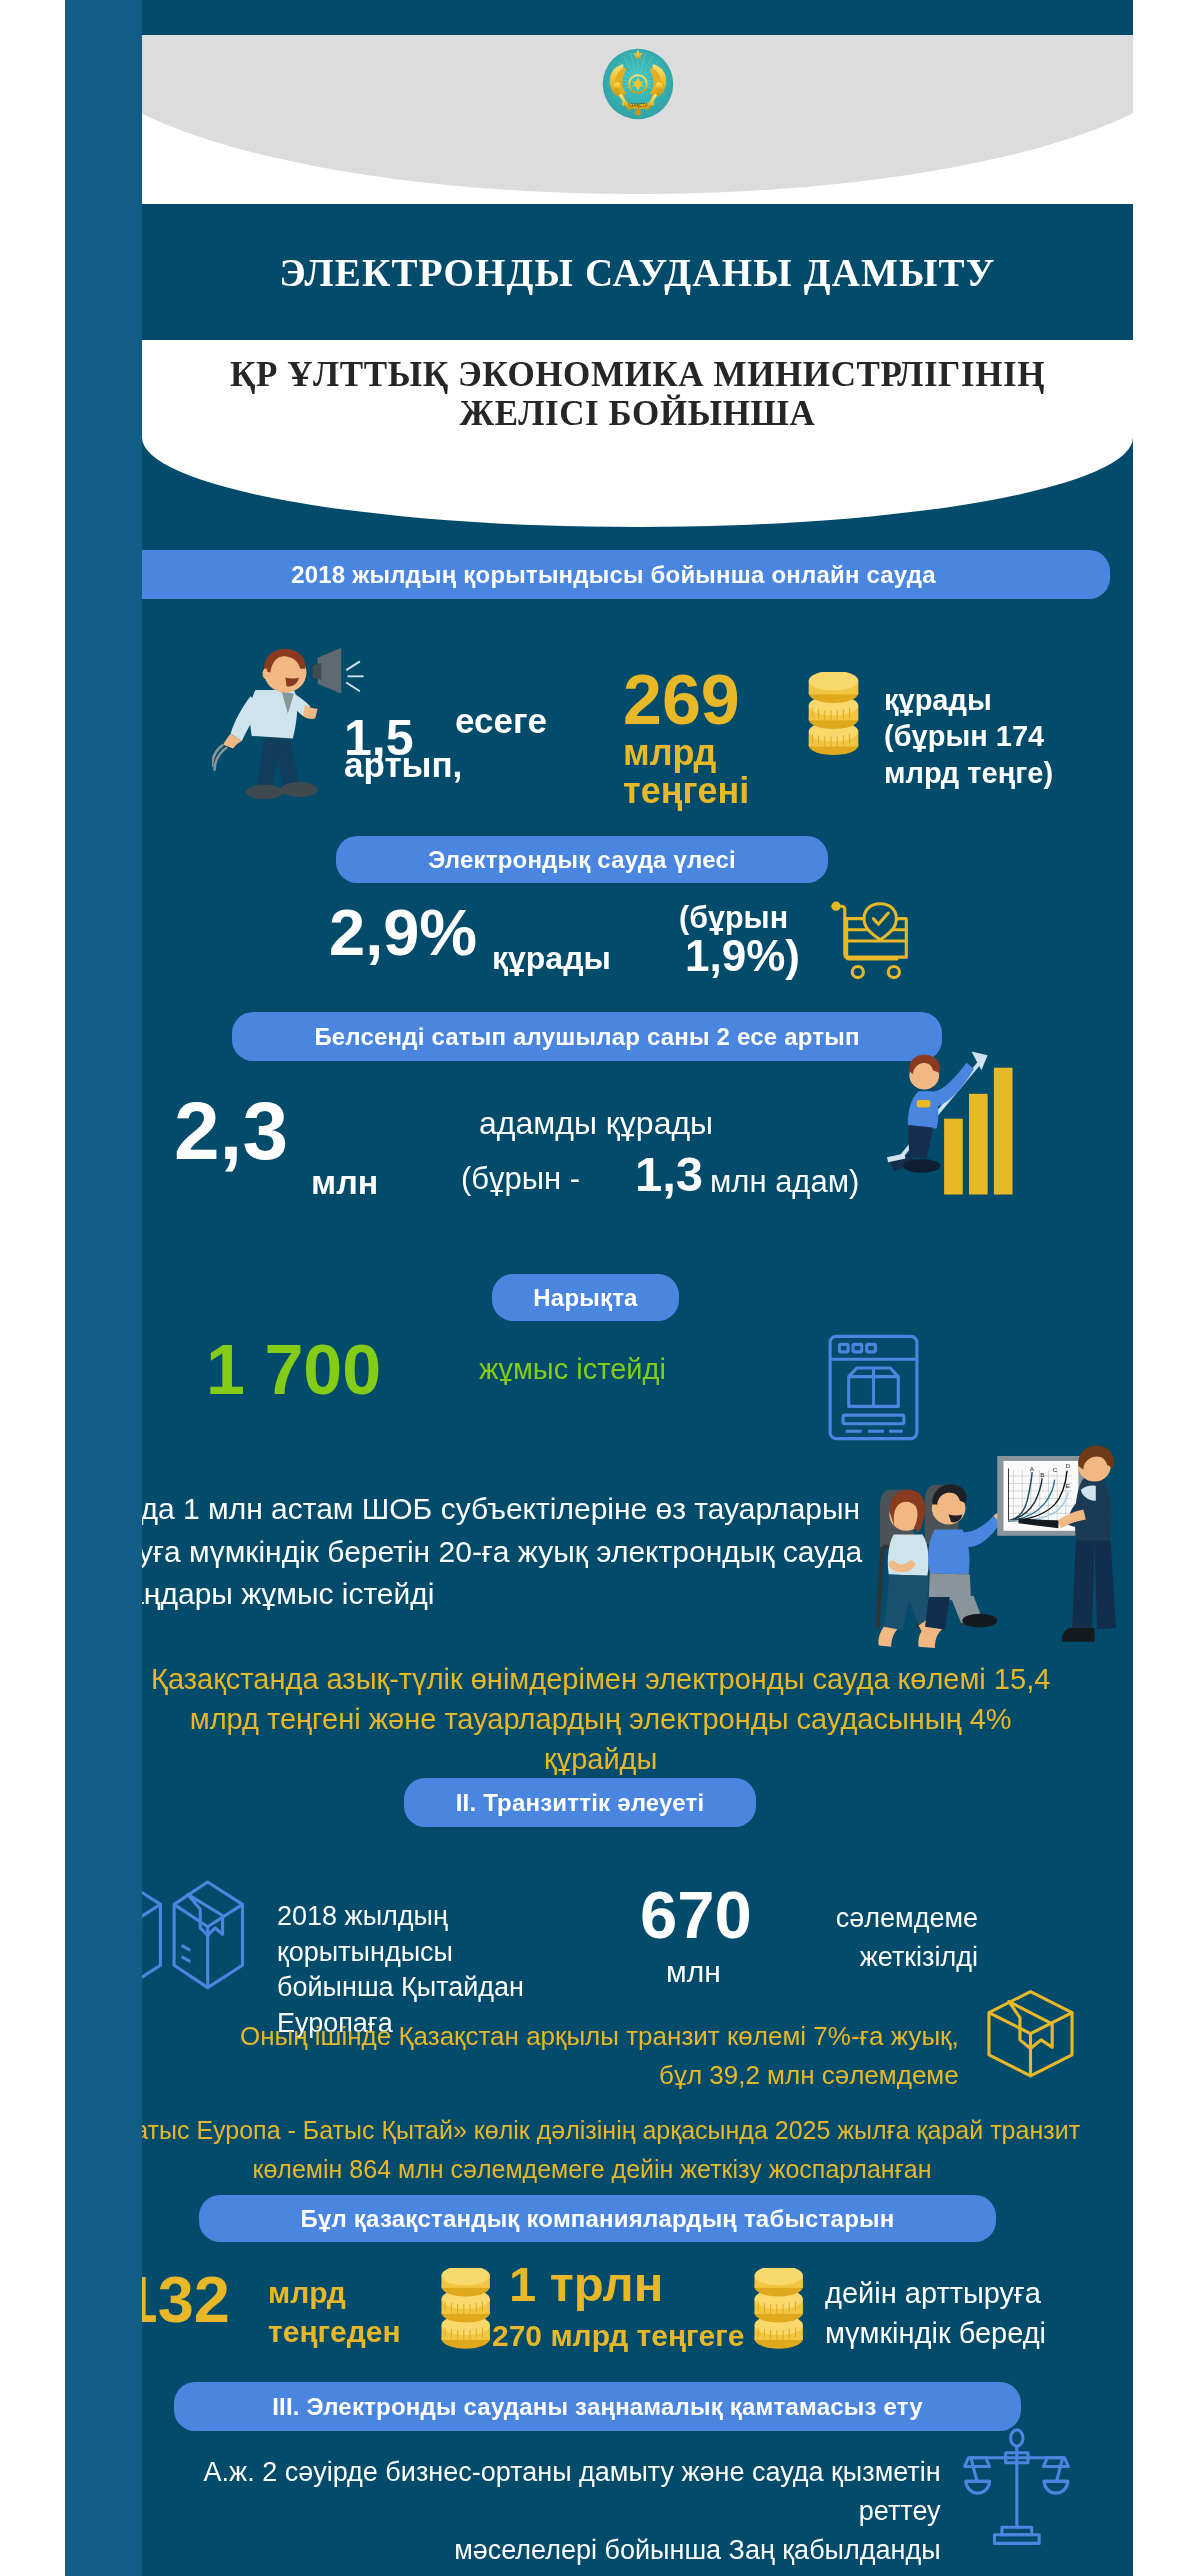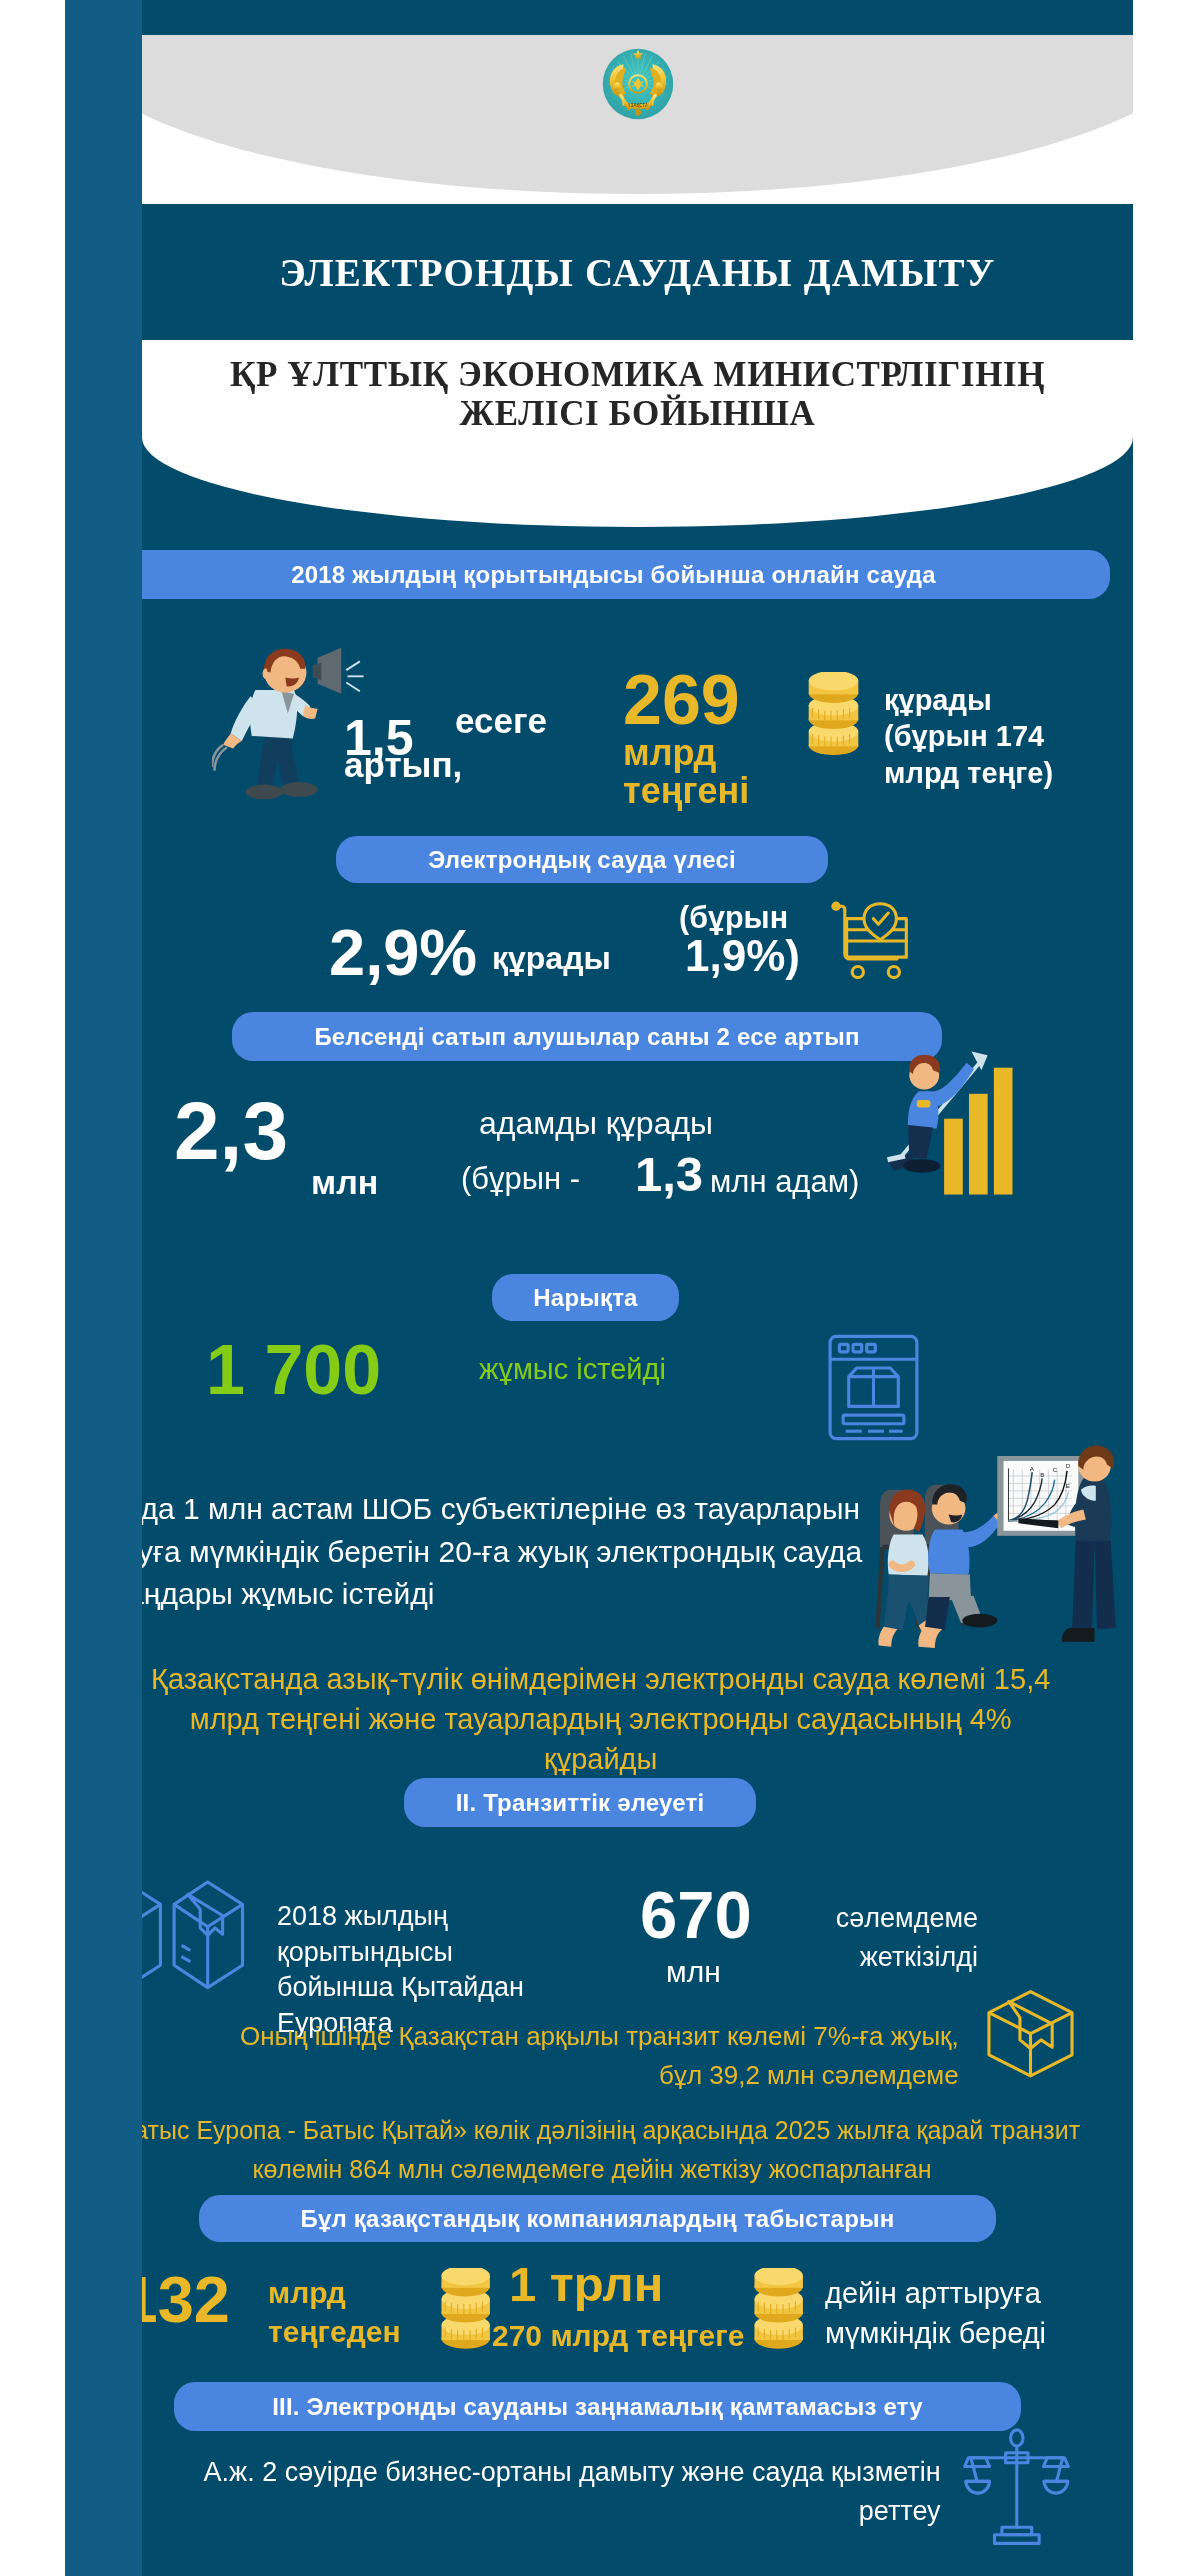--- a/index.html
+++ b/index.html
@@ -342,21 +342,21 @@
       </g>
     </svg>
 
     <div class="abs white" id="s1-right" style="left:742px;width:212px;">
       <div>құрады</div>
       <div>(бұрын 174 млрд теңге)</div>
     </div>
 
     <div class="pill" id="pill-2" style="left:194px;">Электрондық сауда үлесі</div>
 
-    <div class="abs white bignum" id="s2-29" style="left:187px;margin-top:20px;">2,9%</div>
+    <div class="abs white bignum" id="s2-29" style="left:187px;">2,9%</div>
     <div class="abs white lbl" id="s2-kur" style="left:350px;">құрады</div>
     <div class="abs white" id="s2-buryn" style="left:537px;">(бұрын</div>
     <div class="abs white bignum" id="s2-19" style="left:543px;">1,9%)</div>
 
     <svg class="abs" id="fig-cart" viewBox="0 0 140 148" style="left:686px;">
       <g fill="none" stroke="#E8B828" stroke-width="5" stroke-linecap="round" stroke-linejoin="round">
         <path d="M8 18 h14 a5 5 0 0 1 5 5 v72 a8 8 0 0 0 8 8 h76"></path>
         <rect x="30" y="38" width="96" height="62"></rect>
         <line x1="30" y1="56" x2="126" y2="56"></line>
         <line x1="30" y1="74" x2="126" y2="74"></line>
@@ -608,20 +608,21 @@
 
     <div class="abs white" id="s10-right" style="left:683px;width:237px;">
       <div>дейін арттыруға</div>
       <div>мүмкіндік береді</div>
     </div>
 
     <div class="pill" id="pill-11" style="left:32px;">III. Электронды сауданы заңнамалық қамтамасыз ету</div>
 
     <div class="abs white" id="s11-para" style="left:-17.4px;">
       <div>А.ж. 2 сәуірде бизнес-ортаны дамыту және сауда қызметін реттеу</div>
+      <div>мәселелері бойынша Заң қабылданды</div>
     </div>
 
     <svg class="abs" id="fig-scales" viewBox="0 0 175 195" style="left:820px;">
       <g fill="none" stroke="#4A86E0" stroke-width="5" stroke-linejoin="round" stroke-linecap="round">
         <ellipse cx="88" cy="16" rx="10" ry="13"></ellipse>
         <line x1="88" y1="30" x2="88" y2="160"></line>
         <line x1="14" y1="48" x2="162" y2="48"></line>
         <path d="M70 40 h36 v16 h-36 Z"></path>
         <path d="M4 62 h40 l-6 -14 h-28 Z"></path>
         <path d="M131 62 h40 l-6 -14 h-28 Z"></path>

